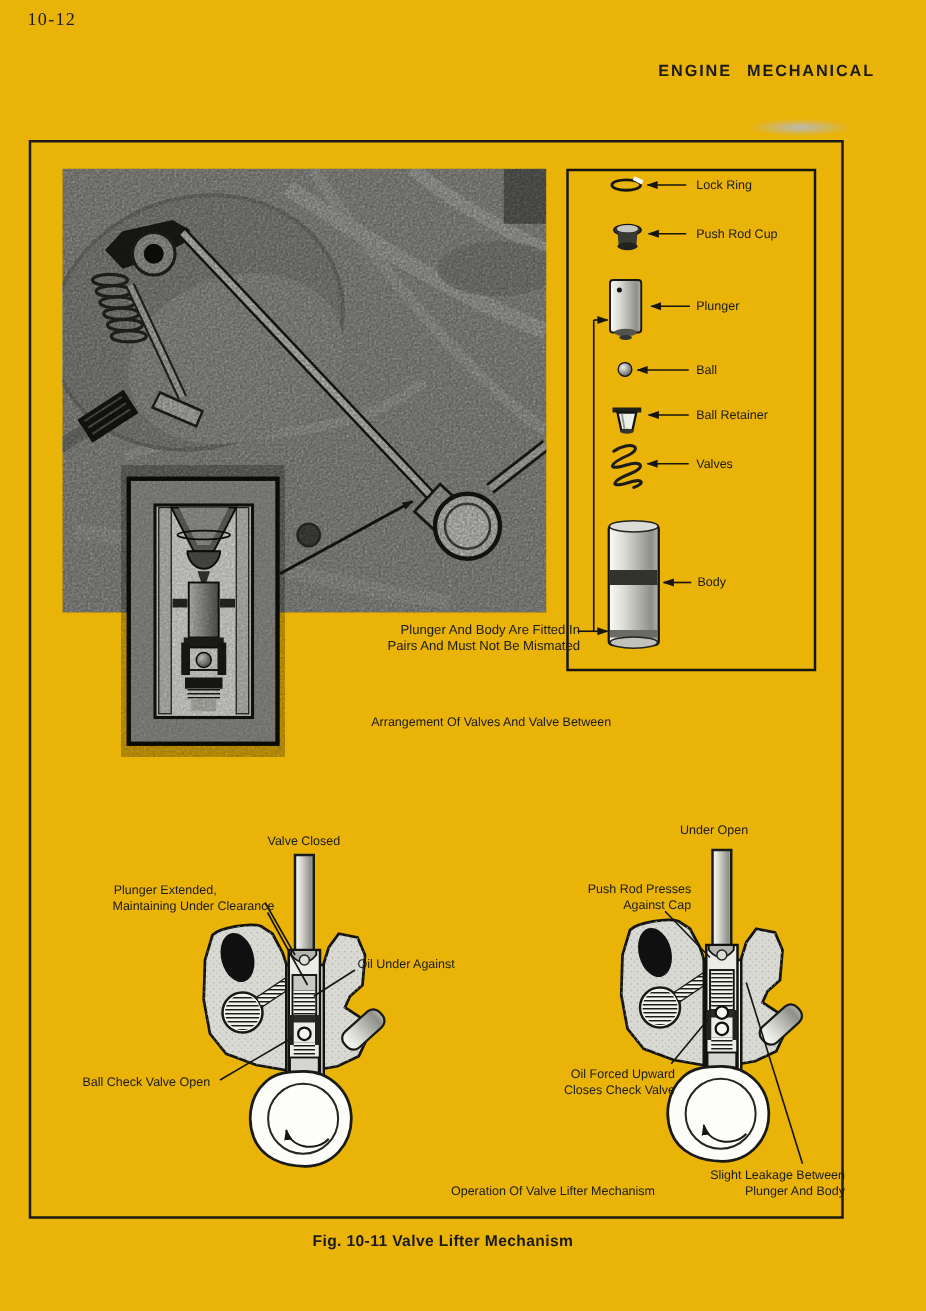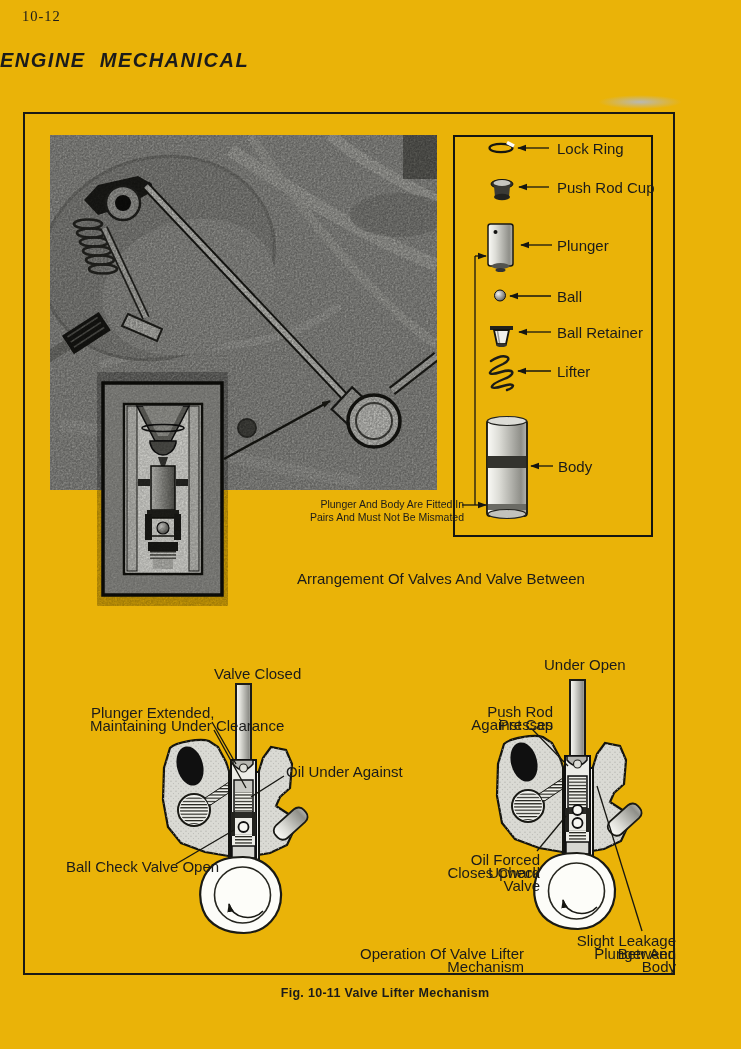--- a/index.html
+++ b/index.html
@@ -1,27 +1,27 @@
 <!DOCTYPE html>
 <html><head>
 <meta charset="utf-8">
 <style>
   html,body{margin:0;padding:0;background:#e8e8e8;}
   #page{position:relative;width:741px;height:1049px;background:#eab308;overflow:hidden;
         font-family:"Liberation Sans",sans-serif;color:#1b1b1b;}
   .abs{position:absolute;}
-  .lbl{position:absolute;font-size:15px;line-height:13px;color:#1b1b1b;white-space:nowrap;}
+  .lbl{position:absolute;font-size:10px;line-height:13px;color:#1b1b1b;white-space:nowrap;}
   .lbl-c{text-align:right;white-space:normal;}
   #page-number{left:22px;top:8px;font-family:"Liberation Serif",serif;font-size:14.5px;letter-spacing:1px;}
-  #title{left:0;top:49px;width:700px;text-align:left;font-size:20px;font-weight:700;
-         letter-spacing:1.5px;word-spacing:7px;font-style:italic;}
+  #title{left:0;top:49px;width:700px;text-align:right;font-size:13px;font-weight:700;
+         letter-spacing:1.5px;word-spacing:7px;}
   #figure-frame{left:23px;top:112px;width:648px;height:859px;border:2px solid #1a1a16;background:transparent;}
   #parts-frame{left:453px;top:135px;width:196px;height:398px;border:2px solid #161611;}
   #smudge{left:598px;top:95px;width:84px;height:14px;background:radial-gradient(ellipse at center,#b9b9b4 0%,rgba(185,185,180,0) 70%);}
-  #fig-caption{left:250px;top:986px;width:270px;text-align:center;font-size:12.5px;font-weight:700;letter-spacing:.3px;}
+  #fig-caption{left:250px;top:986px;width:270px;font-size:12.5px;font-weight:700;letter-spacing:.3px;}
   .note{font-size:10.5px;line-height:13px;}
   svg{position:absolute;left:0;top:0;}
 </style>
 </head>
 <body>
 
 <div id="page">
 
   <div id="page-number" class="abs">10-12</div>
   <div id="title" class="abs">ENGINE MECHANICAL</div>
@@ -252,21 +252,21 @@
       <line x1="537" y1="851" x2="566" y2="816"></line>
       <line x1="642" y1="931" x2="597" y2="786"></line>
     </g>
   </svg>
 
   <div class="lbl" style="left:557px;top:142px">Lock Ring</div>
   <div class="lbl" style="left:557px;top:181px">Push Rod Cup</div>
   <div class="lbl" style="left:557px;top:239px">Plunger</div>
   <div class="lbl" style="left:557px;top:290px">Ball</div>
   <div class="lbl" style="left:557px;top:326px">Ball Retainer</div>
-  <div class="lbl" style="left:557px;top:365px">Lifter</div>
+  <div class="lbl" style="left:557px;top:365px">Valves</div>
   <div class="lbl" style="left:558px;top:460px">Body</div>
 
   <div class="lbl lbl-c note" style="left:308px;top:498px;width:156px">Plunger And Body Are Fitted In</div>
   <div class="lbl lbl-c note" style="left:304px;top:511px;width:160px">Pairs And Must Not Be Mismated</div>
 
   <div class="lbl" style="left:297px;top:572px">Arrangement Of Valves And Valve Between</div>
 
   <div class="lbl" style="left:214px;top:667px">Valve Closed</div>
   <div class="lbl" style="left:91px;top:706px">Plunger Extended,</div>
   <div class="lbl" style="left:90px;top:719px">Maintaining Under Clearance</div>

